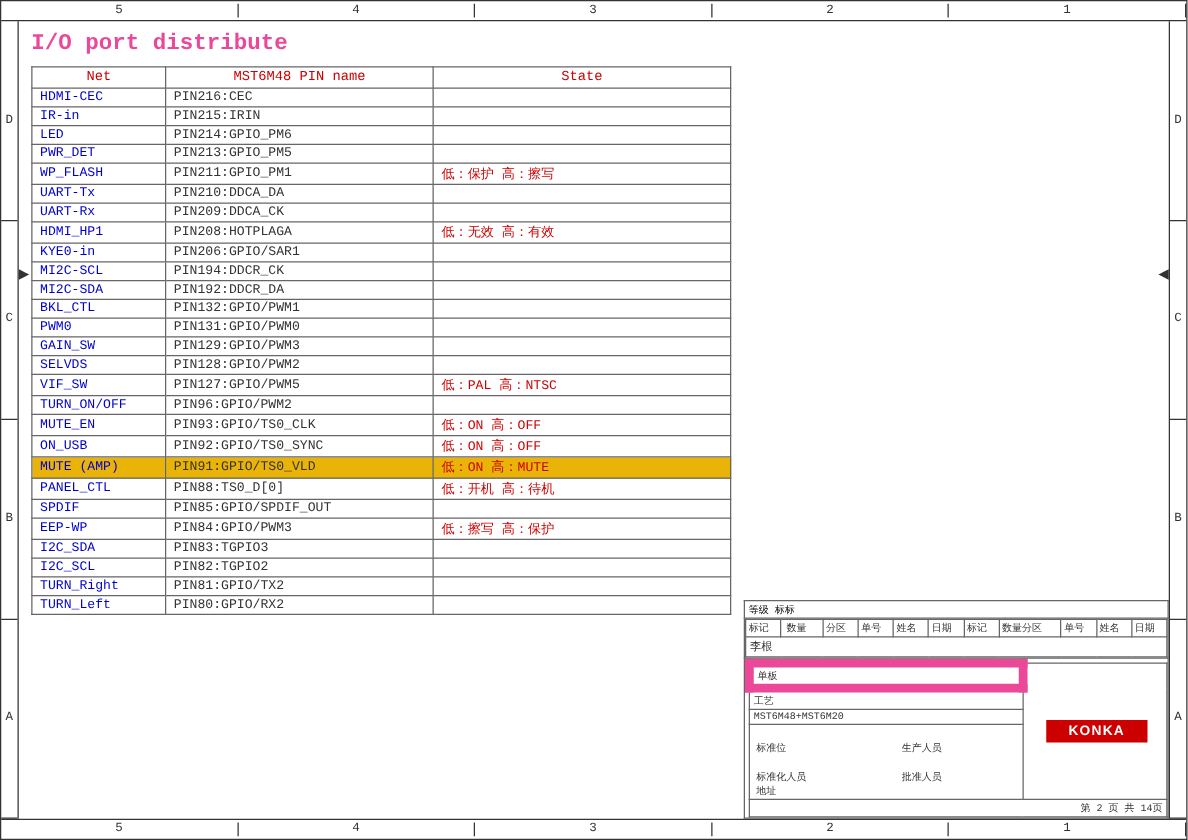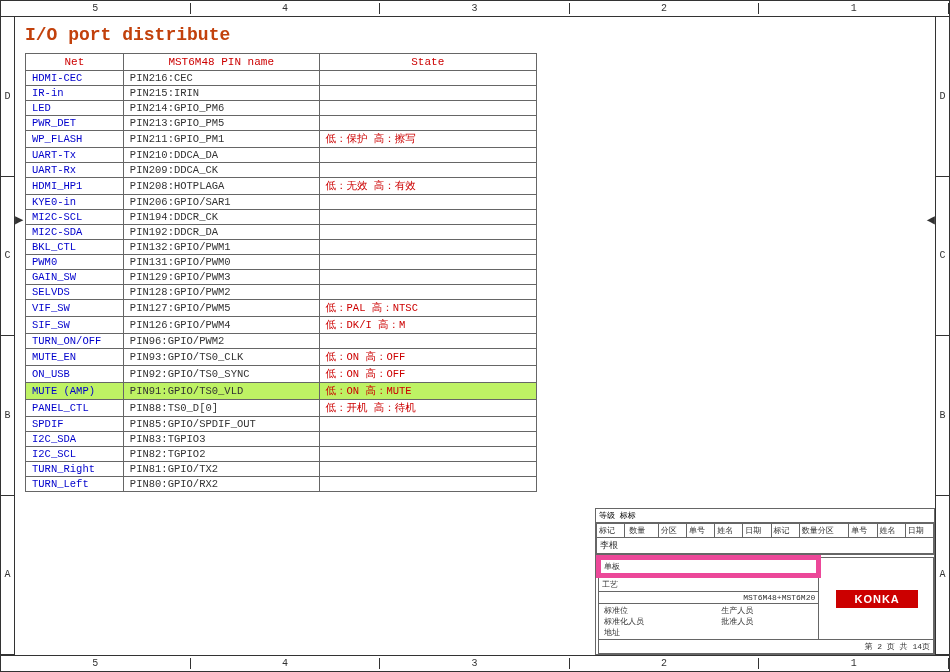--- a/index.html
+++ b/index.html
@@ -84,28 +84,28 @@
       position: absolute;
       top: 16px;
       left: 14px;
       right: 14px;
       bottom: 16px;
       padding: 8px 10px;
     }
     
     .title {
       font-size: 18px;
-      color: #c2410c;
+      color: #ec4899;
       font-family: 'Courier New', Courier, monospace;
       font-weight: bold;
       margin-bottom: 8px;
     }
     
     .io-table {
-      width: 512px;
+      width: 560px;
       border-collapse: collapse;
     }
     .io-table th {
       border: 1px solid #666;
       padding: 2px 6px;
       font-weight: normal;
       font-size: 11px;
       color: #cc0000;
       text-align: center;
       background: #fff;
@@ -254,53 +254,53 @@
             <td class="net-col">SELVDS</td>
             <td class="pin-col">PIN128:GPIO/PWM2</td>
             <td class="state-col"></td>
           </tr>
           <tr>
             <td class="net-col">VIF_SW</td>
             <td class="pin-col">PIN127:GPIO/PWM5</td>
             <td class="state-col">低：PAL   高：NTSC</td>
           </tr>
           <tr>
-            <td class="net-col">SIF_SW</td>
-            <td class="pin-col">PIN126:GPIO/PWM4</td>
-            <td class="state-col">低：DK/I  高：M</td>
-          </tr>
-          <tr>
             <td class="net-col">TURN_ON/OFF</td>
             <td class="pin-col">PIN96:GPIO/PWM2</td>
             <td class="state-col"></td>
           </tr>
           <tr>
             <td class="net-col">MUTE_EN</td>
             <td class="pin-col">PIN93:GPIO/TS0_CLK</td>
             <td class="state-col">低：ON    高：OFF</td>
           </tr>
           <tr>
             <td class="net-col">ON_USB</td>
             <td class="pin-col">PIN92:GPIO/TS0_SYNC</td>
             <td class="state-col">低：ON    高：OFF</td>
           </tr>
-          <tr style="background: #bef264;">
+          <tr style="background: #eab308;">
             <td class="net-col">MUTE (AMP)</td>
             <td class="pin-col">PIN91:GPIO/TS0_VLD</td>
             <td class="state-col">低：ON    高：MUTE</td>
           </tr>
           <tr>
             <td class="net-col">PANEL_CTL</td>
             <td class="pin-col">PIN88:TS0_D[0]</td>
             <td class="state-col">低：开机  高：待机</td>
           </tr>
           <tr>
             <td class="net-col">SPDIF</td>
             <td class="pin-col">PIN85:GPIO/SPDIF_OUT</td>
             <td class="state-col"></td>
+          </tr>
+          <tr>
+            <td class="net-col">EEP-WP</td>
+            <td class="pin-col">PIN84:GPIO/PWM3</td>
+            <td class="state-col">低：擦写   高：保护</td>
           </tr>
           <tr>
             <td class="net-col">I2C_SDA</td>
             <td class="pin-col">PIN83:TGPIO3</td>
             <td class="state-col"></td>
           </tr>
           <tr>
             <td class="net-col">I2C_SCL</td>
             <td class="pin-col">PIN82:TGPIO2</td>
             <td class="state-col"></td>
@@ -346,38 +346,38 @@
               </tr>
             </tbody>
                 </table>
           </td>
         </tr>
         <tr>
           <td style="border:1px solid #666; padding:0;">
             <table style="width:100%; border-collapse:collapse; font-size:8px;">
               <tbody>
                     <tr>
-                <td style="border:5px solid #ec4899; padding:1px 3px; width:50%; color:#333;margin-left:12px;">单板</td>
+                <td style="border:7px solid #ec4899; padding:1px 3px; width:50%; color:#333;margin-left:12px;">单板</td>
                 <td rowspan="4" style="border:1px solid #666; padding:2px; text-align:center; vertical-align:middle; width:25%;">
                   <span style="background:#cc0000; color:white; font-weight:bold; font-family:Arial,sans-serif; font-size:11px; padding:3px 18px; letter-spacing:1px; display:inline-block;">KONKA</span>
                 </td>
               </tr>
               <tr>
                 <td style="border:1px solid #666; padding:1px 3px; color:#333;">工艺</td>
               </tr>
               <tr>
-                <td style="border:1px solid #666; padding:1px 3px; color:#333;text-align:right;">MST6M48+MST6M20</td>
+                <td style="border:1px solid #666; padding:1px 3px; color:#333;">MST6M48+MST6M20</td>
               </tr>
               <tr>
                 <td style="border:1px solid #666; padding:1px 3px;">
                   <table style="width:100%; border-collapse:collapse; font-size:8px;">
                     <tbody>
                             <tr>
                       <td style="color:#333; padding:0 2px;margin-left:48px;">标准位</td>
-                      <td style="color:#333; padding:0 2px;">生产人员</td>
+                      <td style="color:#333; padding:12px 2px;">生产人员</td>
                     </tr>
                     <tr>
                       <td style="color:#333; padding:0 2px;">标准化人员</td>
                       <td style="color:#333; padding:0 2px;">批准人员</td>
                     </tr>
                     <tr>
                       <td style="color:#333; padding:0 2px;">地址</td>
                     </tr>
                   </tbody>
                         </table>

